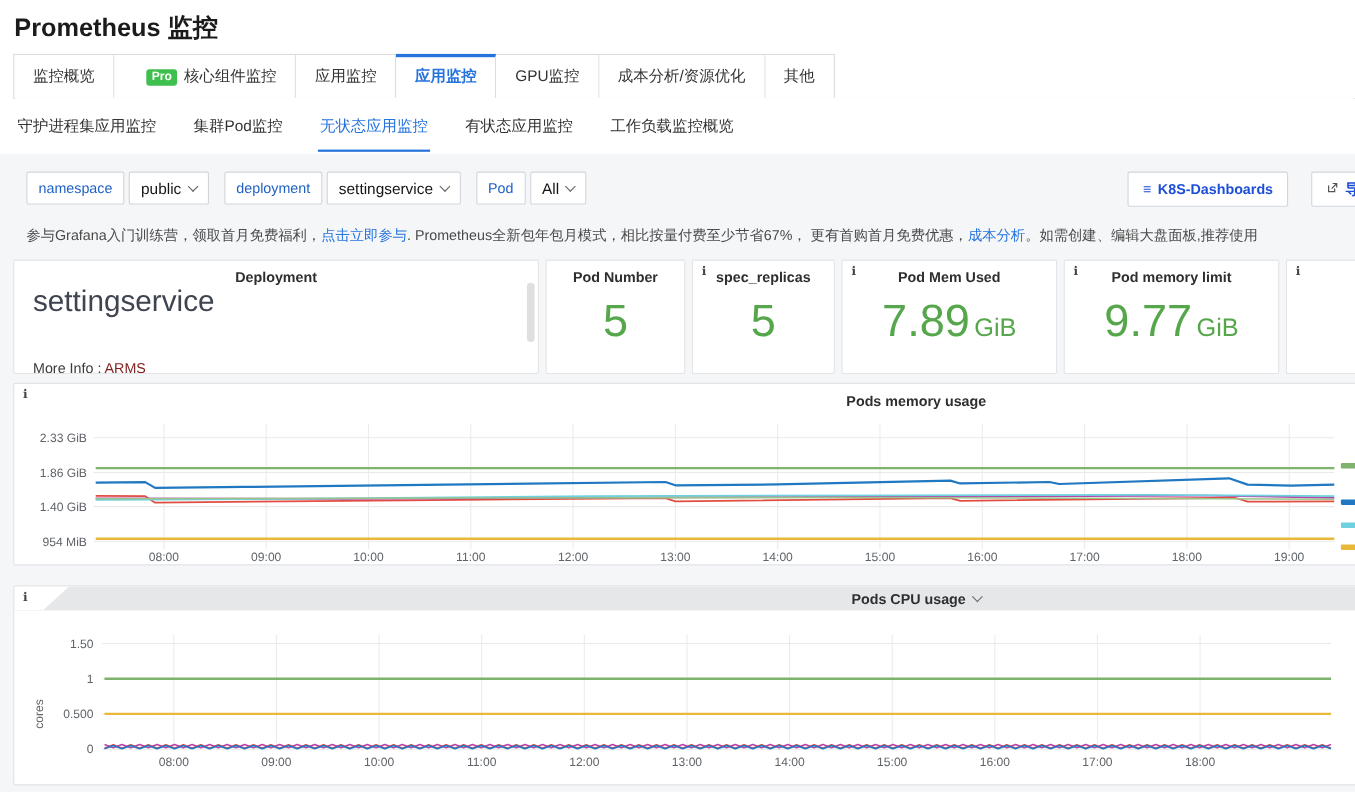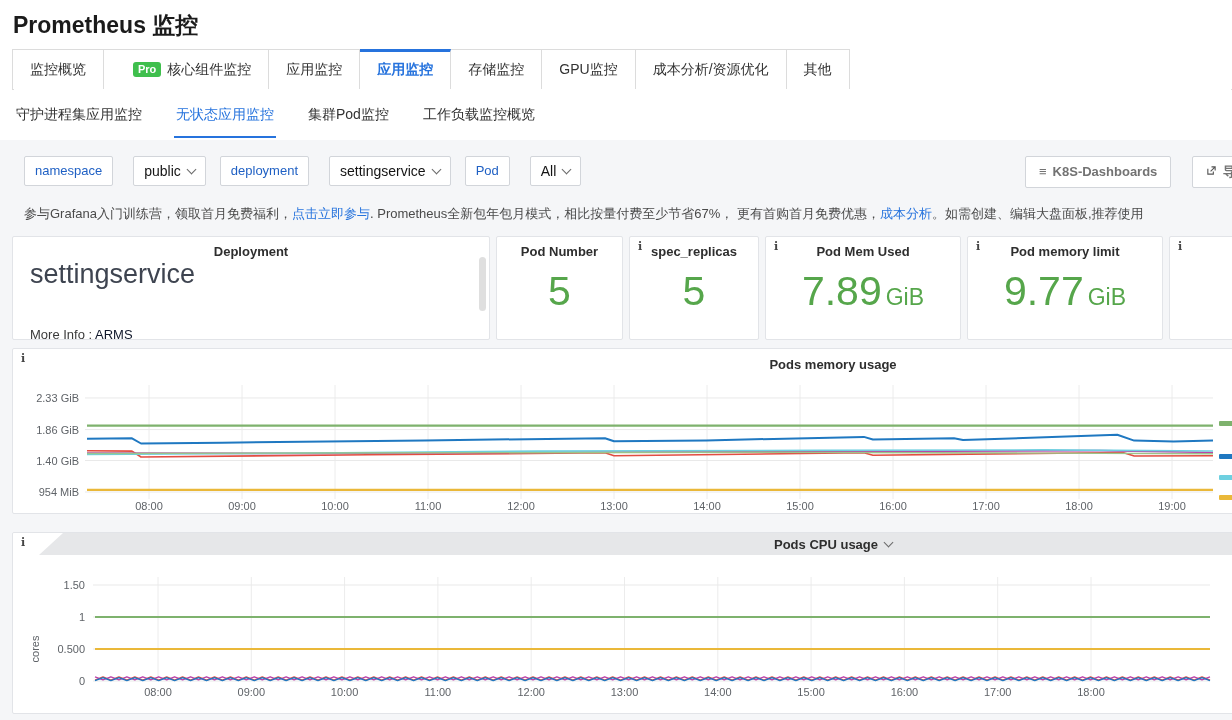--- a/index.html
+++ b/index.html
@@ -12,70 +12,70 @@
   .ptab.first{border-left:1px solid #dcdcdc;padding-left:17px;}
   .ptab.active{border-top:3px solid #2673dd;line-height:34px;border-bottom:1px solid #fff;color:#2673dd;font-weight:bold;}
   .pro-badge{display:inline-block;background:#3fbf4d;color:#fff;font-size:11px;line-height:15px;border-radius:3px;padding:0 5px;margin-right:6px;vertical-align:1px;font-weight:bold;margin-left:12px;}
   
   #secondary-tabs{position:absolute;left:14px;top:89px;right:1px;height:51px;display:flex;gap:30px;align-items:center;background:#fff;}
   .stab{flex:none;font-size:14px;color:#333;cursor:pointer;padding:15px 2px 12px 2px;border-bottom:2px solid transparent;white-space:nowrap;}
   .stab.active{color:#2673dd;border-bottom-color:#2673dd;}
   
   #content-bg{position:absolute;left:0;top:140px;right:0;bottom:0;background:#f5f6f8;}
   
-  .fgroup{display:flex;gap:20px;}
+  .fgroup{display:flex;gap:4px;}
   #filter-bar{position:absolute;left:24px;top:156px;height:30px;display:flex;gap:14px;}
   .fbox{box-sizing:border-box;height:30px;line-height:28px;border:1px solid #d2d5da;background:#fff;border-radius:2px;padding:0 10px;font-size:13px;white-space:nowrap;}
   .flabel{color:#1f60c4;font-weight:500;}
   .fvalue{color:#141414;font-size:14px;cursor:pointer;}
   .chev{display:inline-block;width:6px;height:6px;border-right:1.6px solid #6a6a6a;border-bottom:1.6px solid #6a6a6a;transform:rotate(45deg);margin-left:7px;vertical-align:3px;}
   .toolbtn{position:absolute;top:156px;box-sizing:border-box;height:32px;line-height:30px;border:1px solid #d2d5da;background:#fff;border-radius:2px;
-    padding:0 13px;font-size:13px;font-weight:bold;color:#737373;cursor:pointer;white-space:nowrap;}
+    padding:0 13px;font-size:13px;font-weight:bold;color:#1d4ed8;cursor:pointer;white-space:nowrap;}
   .toolbtn .ticn{margin-right:6px;font-weight:normal;}
   
   #banner{position:absolute;left:24px;top:205px;right:0;font-size:13px;color:#4a4a4a;white-space:nowrap;overflow:hidden;}
   #banner .blink{color:#2673dd;cursor:pointer;}
   
   #stat-row{position:absolute;left:12px;top:236px;height:104px;display:flex;gap:6px;}
   .panel{box-sizing:border-box;background:#fff;border:1px solid #e2e4e8;border-radius:2px;position:relative;overflow:hidden;flex:none;}
   .stat-title{position:absolute;top:7px;left:0;right:0;text-align:center;font-size:13px;font-weight:bold;color:#2e2e2e;}
   .stat-value{position:absolute;top:30px;left:0;right:0;text-align:center;font-size:41px;color:#56a64b;line-height:48px;}
   .stat-unit{font-size:23px;margin-left:4px;}
   .info-i{position:absolute;top:3px;left:8px;font-family:"DejaVu Serif",serif;font-weight:bold;font-size:11px;color:#444;cursor:pointer;z-index:3;}
   .dep-value{position:absolute;left:17px;top:22px;font-size:27px;color:#3e4450;}
   .dep-footer{position:absolute;left:17px;top:90px;font-size:13px;color:#3a3a3a;}
-  .dep-footer a{color:#0f172a;text-decoration:none;cursor:pointer;}
+  .dep-footer a{color:#7f1d1d;text-decoration:none;cursor:pointer;}
   .vscroll{position:absolute;right:3px;top:20px;width:7px;height:54px;background:#dfdfdf;border-radius:4px;cursor:pointer;}
   
   .chart-panel{position:absolute;left:12px;width:1220px;background:#fff;border:1px solid #e2e4e8;border-radius:2px;overflow:hidden;}
   .chart-title{position:absolute;top:8px;left:0;width:1640px;text-align:center;font-size:13px;font-weight:bold;color:#2e2e2e;z-index:2;}
   .cpu-header{position:absolute;top:0;left:0;width:1640px;height:22px;background:#e6e7e9;}
   .cpu-notch{position:absolute;top:0;left:0;width:50px;height:22px;background:#fff;clip-path:polygon(0 0,50px 0,26px 22px,0 22px);}
   .cpu-title{position:absolute;top:4px;left:0;width:1640px;text-align:center;font-size:13px;font-weight:bold;color:#2e2e2e;z-index:2;cursor:pointer;}
   svg text{font-family:"Liberation Sans","DejaVu Sans",sans-serif;}
 </style>
 </head>
 <body>
 
 <div id="page-title">Prometheus 监控</div>
 
 <div id="primary-tabs">
     <div class="ptab first"><span>监控概览</span></div>
     <div class="ptab"><span class="pro-badge">Pro</span><span>核心组件监控</span></div>
     <div class="ptab"><span>应用监控</span></div>
     <div class="ptab active"><span>应用监控</span></div>
-    <div class="ptab"><span>存储监控</span></div>
     <div class="ptab"><span>GPU监控</span></div>
     <div class="ptab"><span>成本分析/资源优化</span></div>
     <div class="ptab"><span>其他</span></div>
   </div>
 <div id="secondary-tabs">
     <div class="stab">守护进程集应用监控</div>
+    <div class="stab">集群Pod监控</div>
     <div class="stab active">无状态应用监控</div>
-    <div class="stab">集群Pod监控</div>
+    <div class="stab">有状态应用监控</div>
     <div class="stab">工作负载监控概览</div>
   </div>
 
 <div id="content-bg"></div>
 
 <div id="filter-bar">
     <div class="fgroup">
       <div class="fbox flabel">namespace</div>
       <div class="fbox fvalue"><span>public</span><span class="chev"></span></div>
     </div>

